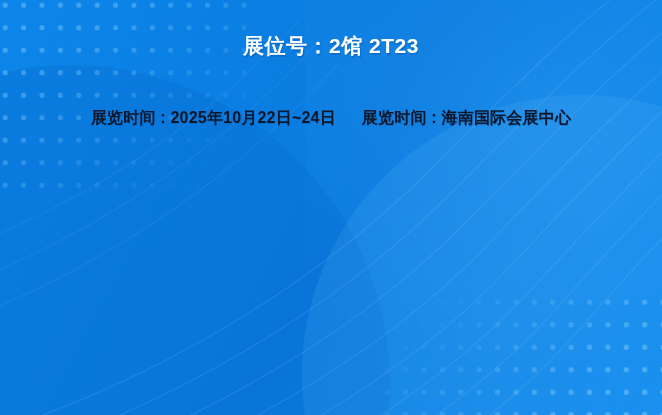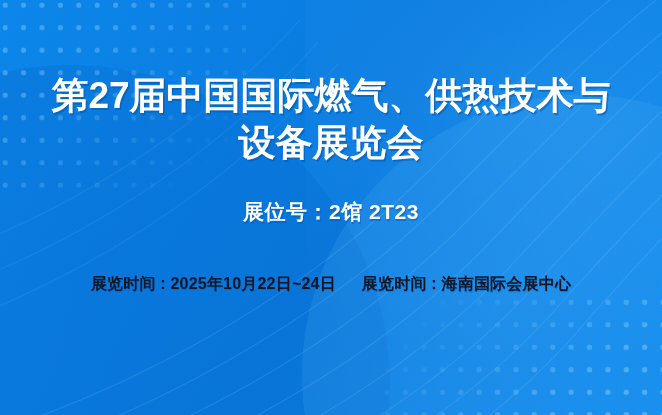--- a/index.html
+++ b/index.html
@@ -204,24 +204,20 @@
         <path d="M -40 322 C 112 264 242 172 338 64"></path>
       </g>
     </svg>
   </div>
 
   <div class="dots dots-tl"></div>
   <div class="dots dots-br"></div>
 
   <div class="content">
 
-    <div class="title-block">
-      <div class="title-line">第27届中国国际燃气、供热技术与</div>
-      <div class="title-line">设备展览会</div>
-    </div>
 
     <div class="booth">展位号：2馆 2T23</div>
 
     <div class="meta">
       <span>展览时间 : 2025年10月22日~24日</span>
       <span class="meta-gap"></span>
       <span>展览时间 : 海南国际会展中心</span>
     </div>
 
   </div>

